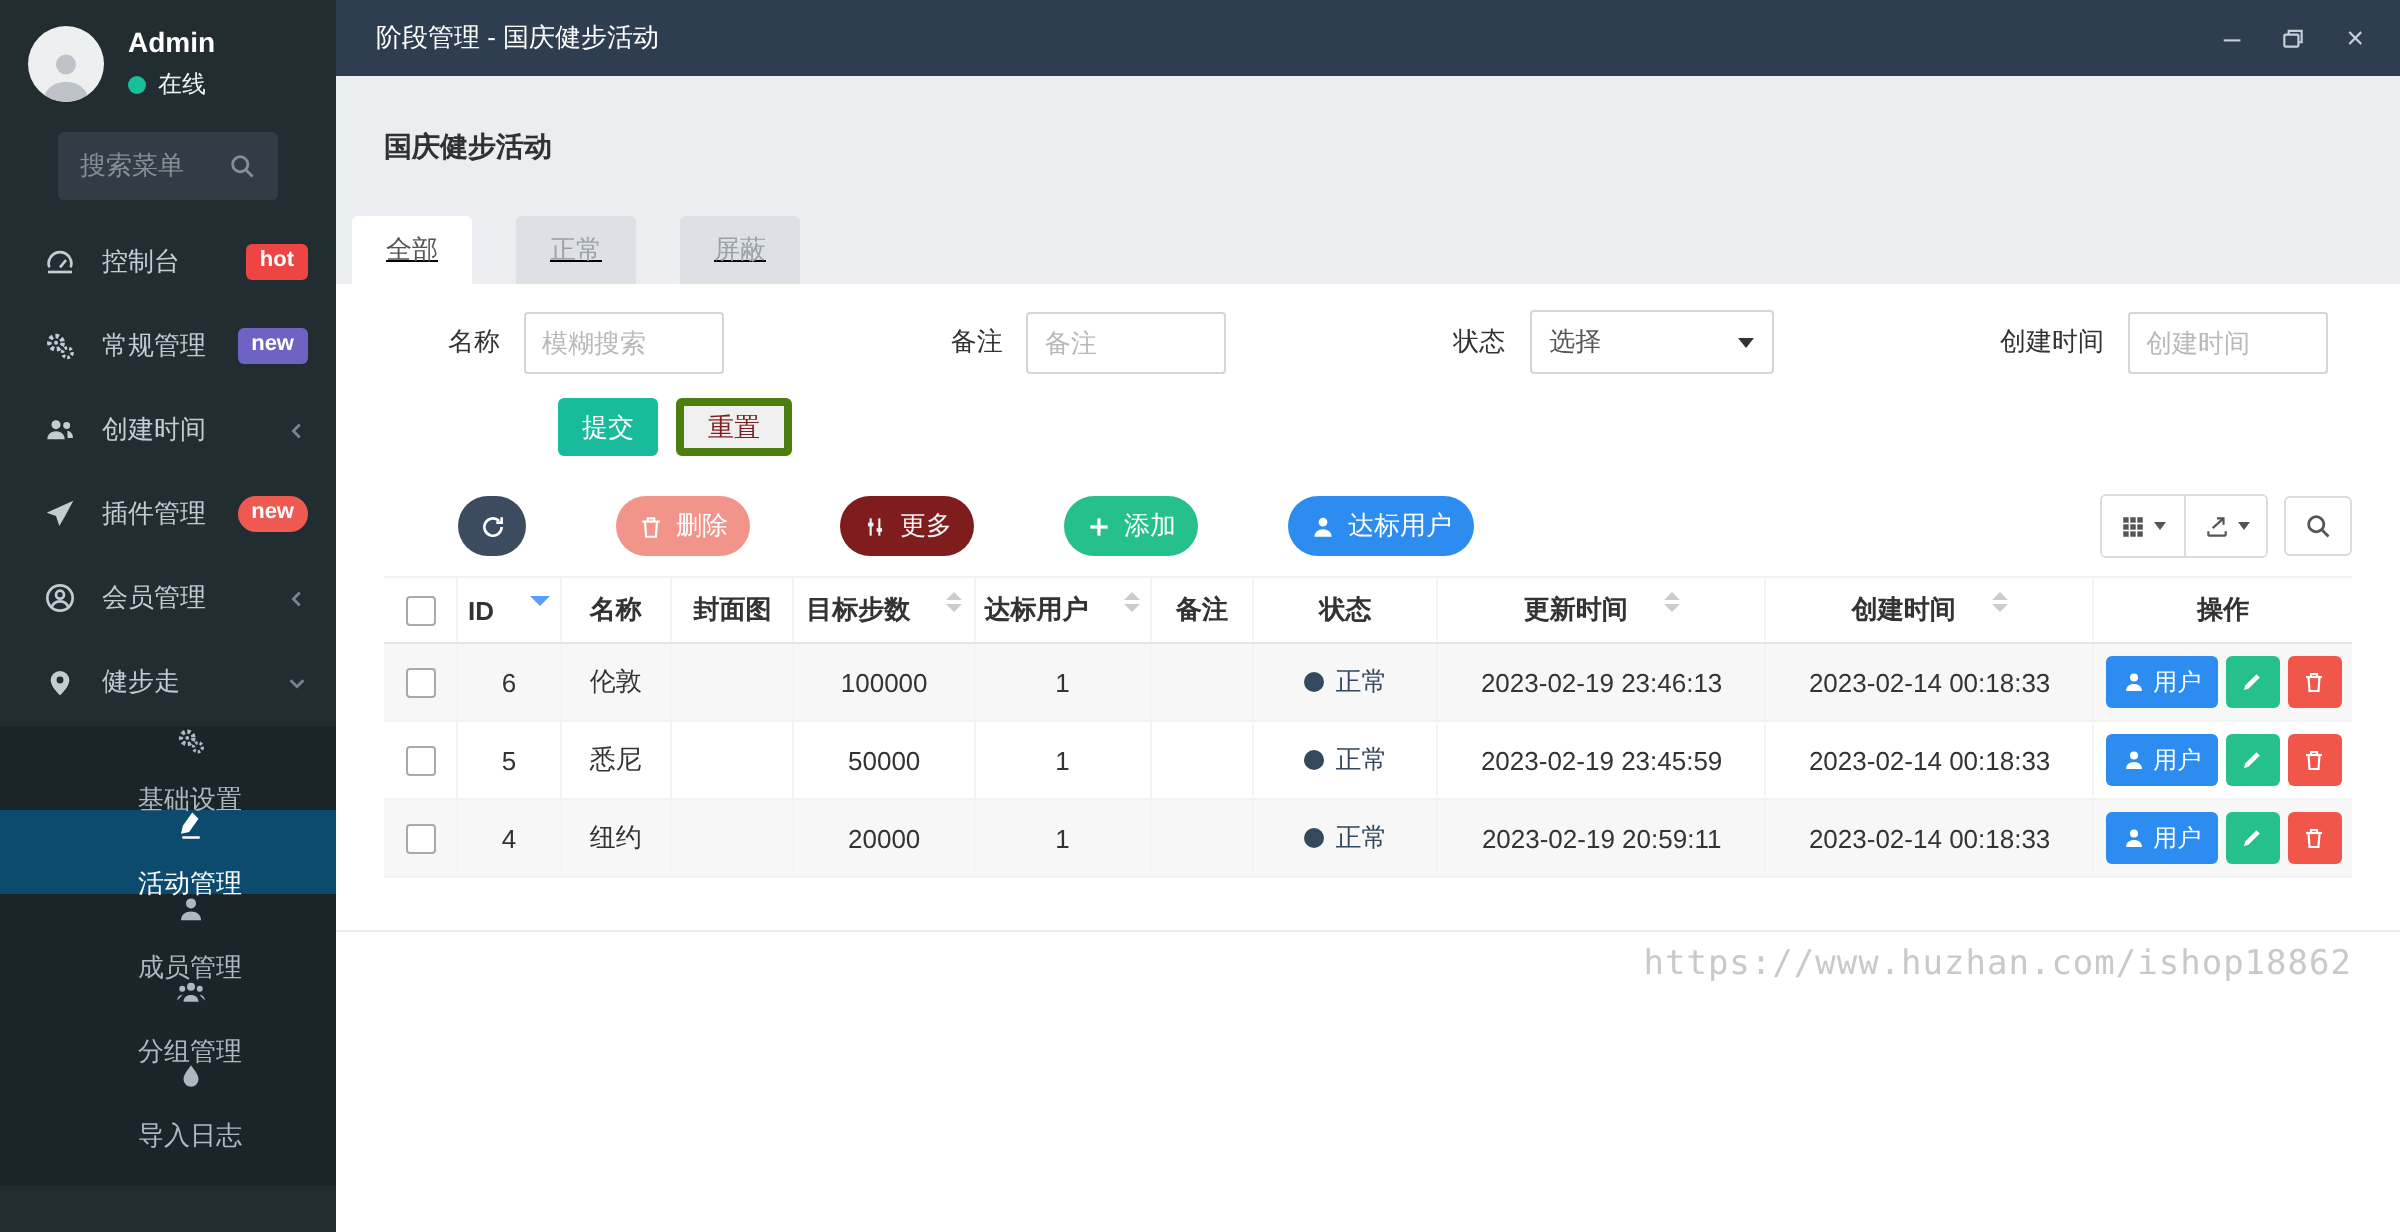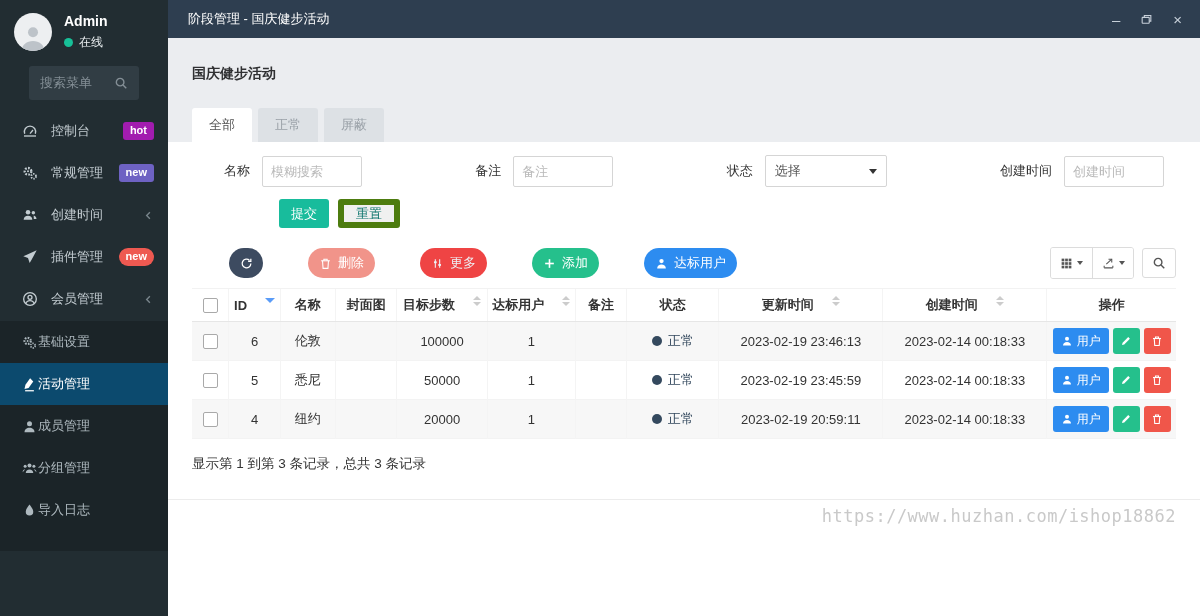--- a/index.html
+++ b/index.html
@@ -15,68 +15,68 @@
   .pname { color:#fff; font-weight:bold; font-size:14px; margin-bottom:5px; }
   .pstatus { display:flex; align-items:center; gap:6px; font-size:12px; color:#eef2f4; }
   .dot { width:9px; height:9px; border-radius:50%; background:#17c098; }
   .menusearch { margin:6px 29px 10px; height:34px; background:#313d44; border-radius:3px; display:flex; align-items:center; justify-content:space-between; padding:0 11px; color:#848f96; cursor:text; }
   .menusearch svg { width:14px; height:14px; }
   .mitem { height:42px; display:flex; align-items:center; padding:0 14px 0 21px; color:#c3ccd1; cursor:pointer; }
   .micon { width:17px; height:17px; margin-right:13px; display:flex; align-items:center; justify-content:center; flex-shrink:0; }
   .micon svg { width:16px; height:16px; }
   .mlabel { flex:1; }
   .badge { font-size:11px; font-weight:bold; color:#fff; padding:2px 7px; border-radius:3px; line-height:1.2; }
-  .badge.blue { background:#a21caf; }
+  .badge.blue { background:#ef4444; }
   .badge.purple { background:#6e62c3; }
   .badge.red { background:#ee5951; border-radius:10px; }
   .chev { color:#79858c; display:flex; }
   .chev svg { width:11px; height:11px; }
   .submenu { background:#1b2428; padding-bottom:20px; margin-top:1px; }
-  .smitem { height:42px; display:flex; align-items:center; gap:1px; padding-left:22px; color:#aeb9bf; cursor:pointer; }
+  .smitem { height:42px; display:flex; align-items:center; gap:13px; padding-left:22px; color:#aeb9bf; cursor:pointer;flex-direction:column; }
   .smitem.active { background:#0c4a6e; color:#fff; }
   .smicon { width:15px; height:15px; display:flex; }
   .smicon svg { width:15px; height:15px; }
 
   
   .main { flex:1; display:flex; flex-direction:column; min-width:0; }
   .topbar { height:38px; background:#2e3e50; display:flex; align-items:center; padding:0 18px 0 20px; color:#fff; flex-shrink:0; }
   .wtitle { flex:1; font-size:13px; }
   .wctrl { display:flex; align-items:center; gap:20px; color:#c7d0d9; }
   .wbtn { cursor:pointer; font-size:15px; line-height:1; display:flex; align-items:center; }
   .wbtn svg { width:13px; height:13px; }
 
   .pagehead { height:104px; background:#ebedf0; position:relative; padding:27px 24px 0; flex-shrink:0; }
   .ptitle { font-size:14px; font-weight:bold; color:#303133; }
-  .tabs { position:absolute; bottom:0; left:24px; display:flex; gap:6px; }
+  .tabs { position:absolute; bottom:0; left:8px; display:flex; gap:22px;text-decoration:underline; }
   .tab { height:34px; padding:0 17px; display:flex; align-items:center; border-radius:3px 3px 0 0; cursor:pointer; }
   .tab.active { background:#fff; color:#555; }
   .tab.inactive { background:#dde1e5; color:#9aa1a8; }
 
   .content { flex:1; background:#fff; padding:0 24px; }
 
   .frow { display:flex; justify-content:space-between; align-items:center; margin-top:13px; padding-left:32px; padding-right:12px; }
   .fgroup { display:flex; align-items:center; gap:12px; }
   .flabel { color:#333; }
   .finput { width:100px; height:31px; border:1px solid #d5d5d5; border-radius:2px; padding:0 8px; font-size:13px; color:#333; font-family:inherit; outline:none; }
   .finput::placeholder { color:#b9b9b9; }
   .fselect { width:122px; height:32px; border:1px solid #d5d5d5; border-radius:2px; background:#fff; display:flex; align-items:center; justify-content:space-between; padding:0 9px; color:#555; cursor:pointer; }
   .scaret { width:0; height:0; border-left:4px solid transparent; border-right:4px solid transparent; border-top:5px solid #333; }
 
   .btnrow { margin-top:12px; padding-left:87px; display:flex; gap:9px; }
   .btn { height:29px; padding:0 12px; border-radius:3px; font-size:13px; border:none; cursor:pointer; font-family:inherit; }
   .btn.submit { background:#18bc9c; color:#fff; }
-  .btn.reset { background:#f0f0f0; color:#0f766e; border:6px solid #4d7c0f; }
+  .btn.reset { background:#f0f0f0; color:#7f1d1d; border:4px solid #4d7c0f; }
 
   .toolbar { margin-top:19px; display:flex; align-items:center; }
   .tleft { display:flex; gap:8px; }
   .tbtn { height:30px; border:none; border-radius:15px; color:#fff; font-size:13px; display:flex; align-items:center; gap:6px; padding:0 11px; cursor:pointer; font-family:Liberation Mono, monospace;margin-left:37px; }
   .tbtn svg { width:13px; height:13px; }
   .tbtn.dark { background:#3d4b60; width:34px; justify-content:center; padding:0; }
   .tbtn.salmon { background:#f1948a; }
-  .tbtn.gray { background:#ef4444; color:#eef1f5; }
+  .tbtn.gray { background:#7f1d1d; color:#eef1f5; }
   .tbtn.green { background:#25c08c; }
   .tbtn.blue { background:#2d8cf0; }
   .tright { margin-left:auto; display:flex; align-items:center; gap:8px; }
   .ogroup { display:flex; border:1px solid #dcdcdc; border-radius:3px; overflow:hidden; }
   .gbtn { width:41px; height:30px; background:#fff; display:flex; align-items:center; justify-content:center; gap:4px; color:#555; cursor:pointer; border:none; }
   .gbtn + .gbtn { border-left:1px solid #dcdcdc; }
   .gbtn svg { width:13px; height:13px; }
   .gcaret { width:0; height:0; border-left:3.5px solid transparent; border-right:3.5px solid transparent; border-top:4px solid #555; }
   .sbtn { width:34px; height:30px; background:#fff; border:1px solid #dcdcdc; border-radius:3px; display:flex; align-items:center; justify-content:center; color:#555; cursor:pointer; }
   .sbtn svg { width:14px; height:14px; }
@@ -190,20 +190,34 @@
             <svg viewBox="0 0 24 24" fill="none" stroke="currentColor" stroke-width="2">
               <circle cx="12" cy="12" r="9.5"></circle>
               <circle cx="12" cy="9.5" r="3"></circle>
               <path d="M5.5 19.5c1-3.5 3.5-5 6.5-5s5.5 1.5 6.5 5"></path>
             </svg>
           </span>
         <span class="mlabel">会员管理</span>
         <span class="chev">
             <svg viewBox="0 0 24 24" fill="none" stroke="currentColor" stroke-width="3">
               <polyline points="15,5 8,12 15,19"></polyline>
+            </svg>
+          </span>
+      </div>
+      <div class="mitem">
+        <span class="micon">
+            <svg viewBox="0 0 24 24" fill="currentColor">
+              <path d="M12 22s-7-6.2-7-11.3A7 7 0 0 1 12 3.7a7 7 0 0 1 7 7C19 15.8 12 22 12 22z"></path>
+              <circle cx="12" cy="10.5" r="2.6" fill="#222d32"></circle>
+            </svg>
+          </span>
+        <span class="mlabel">健步走</span>
+        <span class="chev">
+            <svg viewBox="0 0 24 24" fill="none" stroke="currentColor" stroke-width="3">
+              <polyline points="5,9 12,16 19,9"></polyline>
             </svg>
           </span>
       </div>
     </nav>
 
     <div class="submenu">
       <div class="smitem">
         <span class="smicon">
             <svg viewBox="0 0 24 24" fill="none" stroke="currentColor">
               <circle cx="9" cy="9.5" r="5" stroke-width="3.4" stroke-dasharray="2.6 2"></circle>
@@ -559,19 +573,18 @@
                       <path d="M9 7V4h6v3"></path>
                       <path d="M6.5 7l1 14h9l1-14"></path>
                     </svg>
                   </button>
             </span>
               </td>
           </tr>
         </tbody>
       </table>
 
-      <div class="summary">显示第 1 到第 3 条记录，总共 3 条记录</div>
       <div class="divider"></div>
       <div class="watermark">https://www.huzhan.com/ishop18862</div>
 
     </div>
   </div>
 </div>
 
 </body></html>

